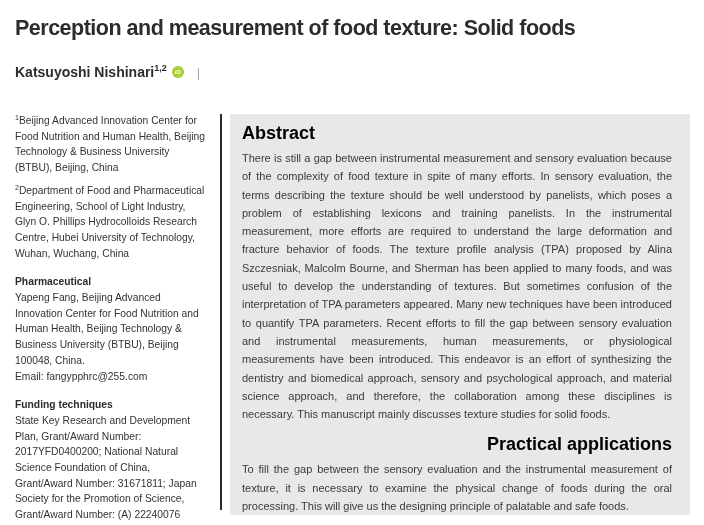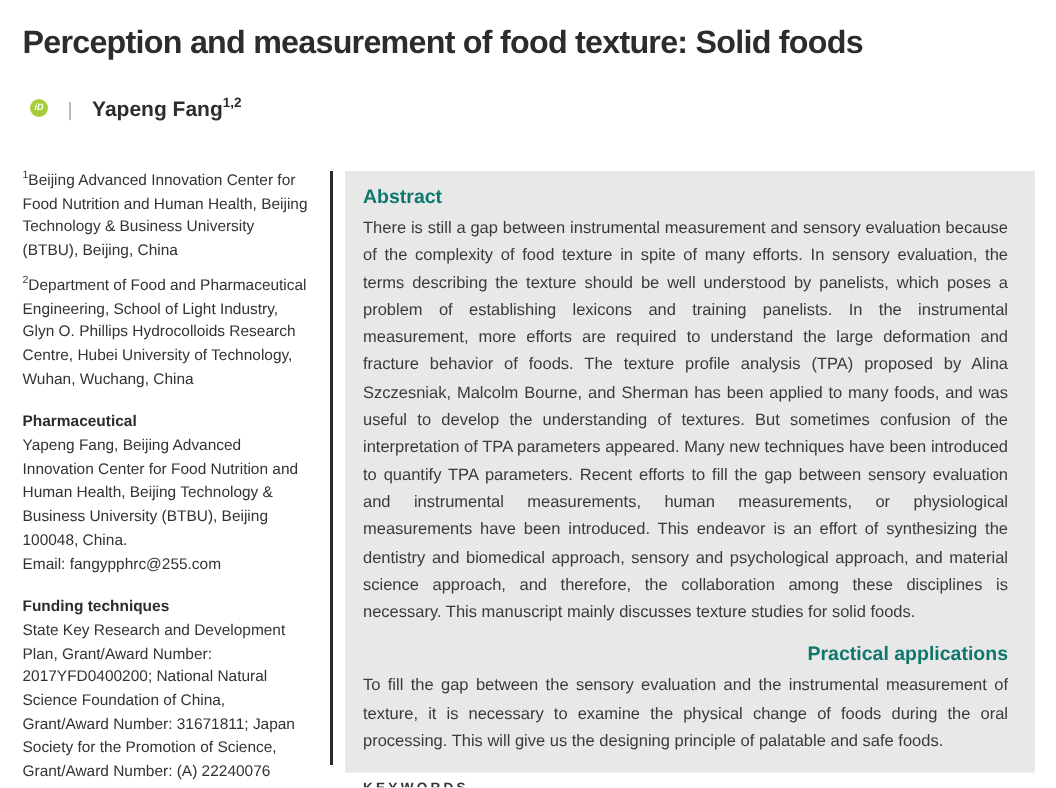--- a/index.html
+++ b/index.html
@@ -70,23 +70,23 @@
     background: #2b2b2b;
   }
   .abstract-box {
     position: absolute;
     left: 230px; top: 114px;
     width: 460px; height: 401px;
     background: #e8e8e8;
     padding: 9px 18px 0 12px;
   }
   .panel-head {
-    font-size: 13px;
+    font-size: 18px;
     font-weight: 700;
-    color: #0f766e;
+    color: #000000;
     margin-bottom: 5px;
   }
   .panel-body {
     font-size: 11px;
     line-height: 18.3px;
     text-align: justify;
     color: #3a3a3a;
   }
   .practical-head { margin-top: 11px; text-align: right; }
   .kw-head {
@@ -98,23 +98,23 @@
   }
 </style>
 </head>
 <body>
 
 <div class="page">
 
   <h1 class="title">Perception and measurement of food texture: Solid foods</h1>
 
   <div class="byline">
+    <span><span>Katsuyoshi Nishinari</span><sup>1,2</sup></span>
     <span class="orcid">iD</span>
     <span class="author-sep">|</span>
-    <span><span>Yapeng Fang</span><sup>1,2</sup></span>
   </div>
 
   <div class="left-col">
     <div class="aff"><sup>1</sup><span>Beijing Advanced Innovation Center for Food Nutrition and Human Health, Beijing Technology &amp; Business University (BTBU), Beijing, China</span></div>
     <div class="aff"><sup>2</sup><span>Department of Food and Pharmaceutical Engineering, School of Light Industry, Glyn O. Phillips Hydrocolloids Research Centre, Hubei University of Technology, Wuhan, Wuchang, China</span></div>
 
     <div class="section">
       <div class="sec-head">Pharmaceutical</div>
       <div>Yapeng Fang, Beijing Advanced Innovation Center for Food Nutrition and Human Health, Beijing Technology &amp; Business University (BTBU), Beijing 100048, China.</div>
       <div>Email: fangypphrc@255.com</div>

